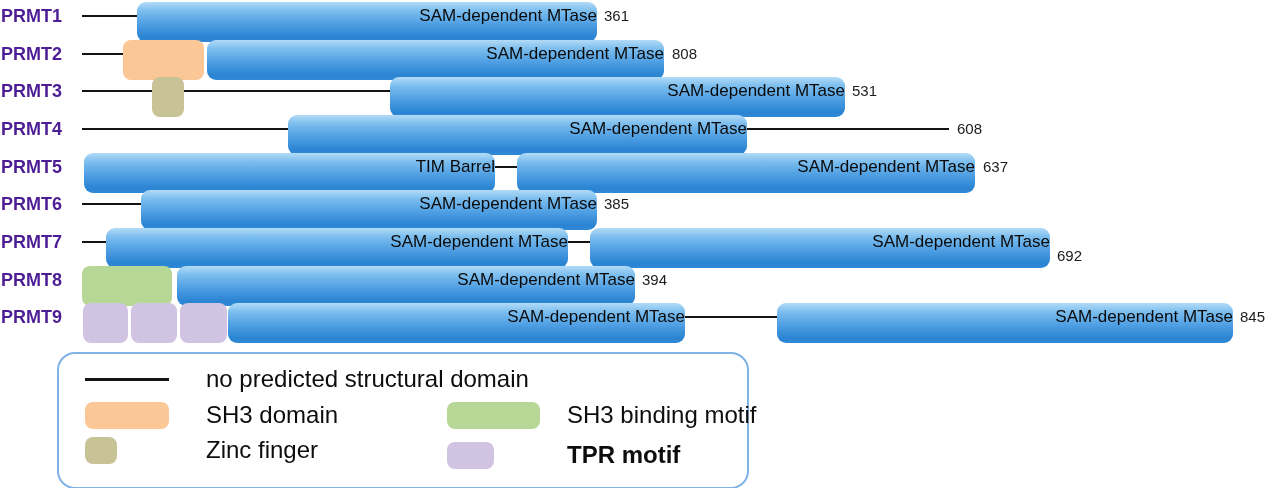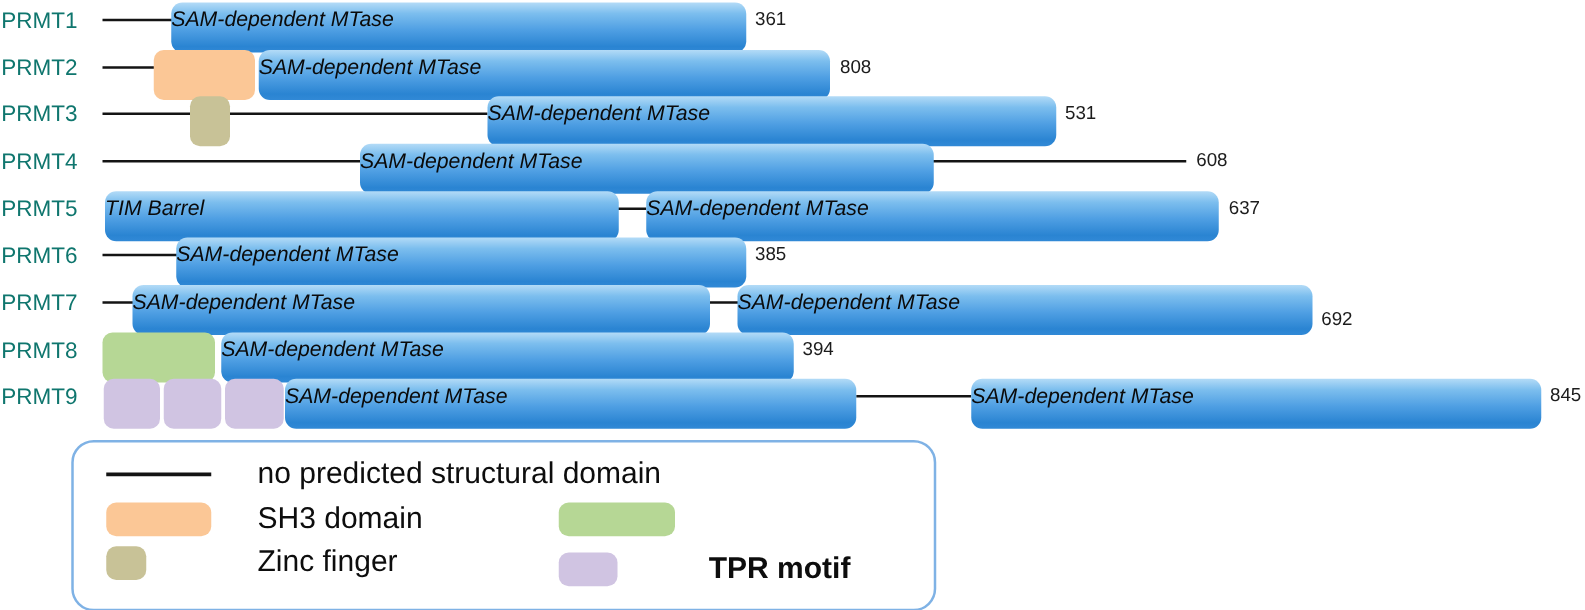--- a/index.html
+++ b/index.html
@@ -2,26 +2,26 @@
 <html><head>
 <meta charset="utf-8">
 <style>
   html,body{margin:0;padding:0;background:#ffffff;}
   .canvas{
     position:relative;width:1268px;height:488px;background:#ffffff;overflow:hidden;
     font-family:"Liberation Sans",sans-serif;
   }
   .row-label{
     position:absolute;left:1px;height:28px;line-height:28px;
-    font-size:18px;font-weight:400;color:#0f766e;letter-spacing:0px;white-space:nowrap;
+    font-size:18px;font-weight:700;color:#4c1d95;letter-spacing:0px;white-space:nowrap;
   }
   .seg-line{position:absolute;height:2px;background:#141414;z-index:1;}
   .seg-box{
     position:absolute;height:40px;z-index:2;border-radius:8px;
-    text-align:left;line-height:28px;font-size:17px;color:#0a0a0a;white-space:nowrap;overflow:hidden;font-style:italic;
+    text-align:right;line-height:28px;font-size:17px;color:#0a0a0a;white-space:nowrap;overflow:hidden;
   }
   .d-blue{
     border-radius:9px;
     background:linear-gradient(180deg,#b3dbf7 0%,#7cbeee 22%,#4f a,#4f9fe3 55%,#2a84d2 88%,#3189d6 100%);
     background:linear-gradient(180deg,#b3dbf7 0%,#7cbeee 22%,#4f9fe3 55%,#2a84d2 88%,#3189d6 100%);
   }
   .d-sh3{background:#fbc796;}
   .d-zinc{background:#c8c297;}
   .d-green{background:#b6d795;}
   .d-tpr{background:#d0c4e2;}
@@ -88,16 +88,17 @@
       <div class="row-num" style="left: 1240px; top: 308.2px;">845</div>
     </div>
   <div class="legend" id="legend" style="left: 57px; top: 352px; width: 688px; height: 133px;">
       <div class="lg-line" style="left: 26px; top: 24px; width: 84px; height: 3px;"></div>
       <div class="lg-label" style="left: 147px; top: 13px;">no predicted structural domain</div>
       <div class="lg-box d-sh3" style="left: 26px; top: 48px; width: 84px; height: 27px;"></div>
       <div class="lg-label" style="left: 147px; top: 49px;">SH3 domain</div>
       <div class="lg-box d-zinc" style="left: 26px; top: 83px; width: 32px; height: 27px;"></div>
       <div class="lg-label" style="left: 147px; top: 84px;">Zinc finger</div>
       <div class="lg-box d-green" style="left: 388px; top: 48px; width: 93px; height: 27px;"></div>
+      <div class="lg-label" style="left: 508px; top: 49px;">SH3 binding motif</div>
       <div class="lg-box d-tpr" style="left: 388px; top: 88px; width: 47px; height: 27px;"></div>
       <div class="lg-label" style="left: 508px; top: 89px; font-weight: bold;">TPR motif</div>
     </div>
 </div>
 
 </body></html>

